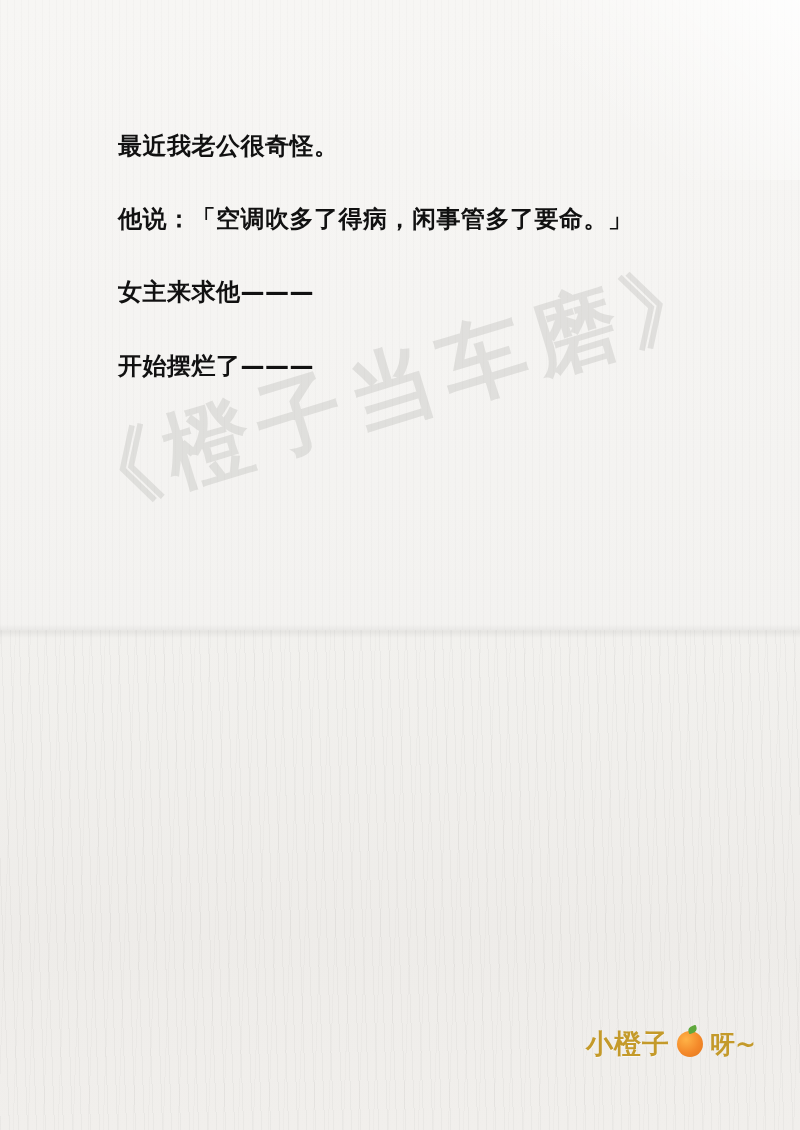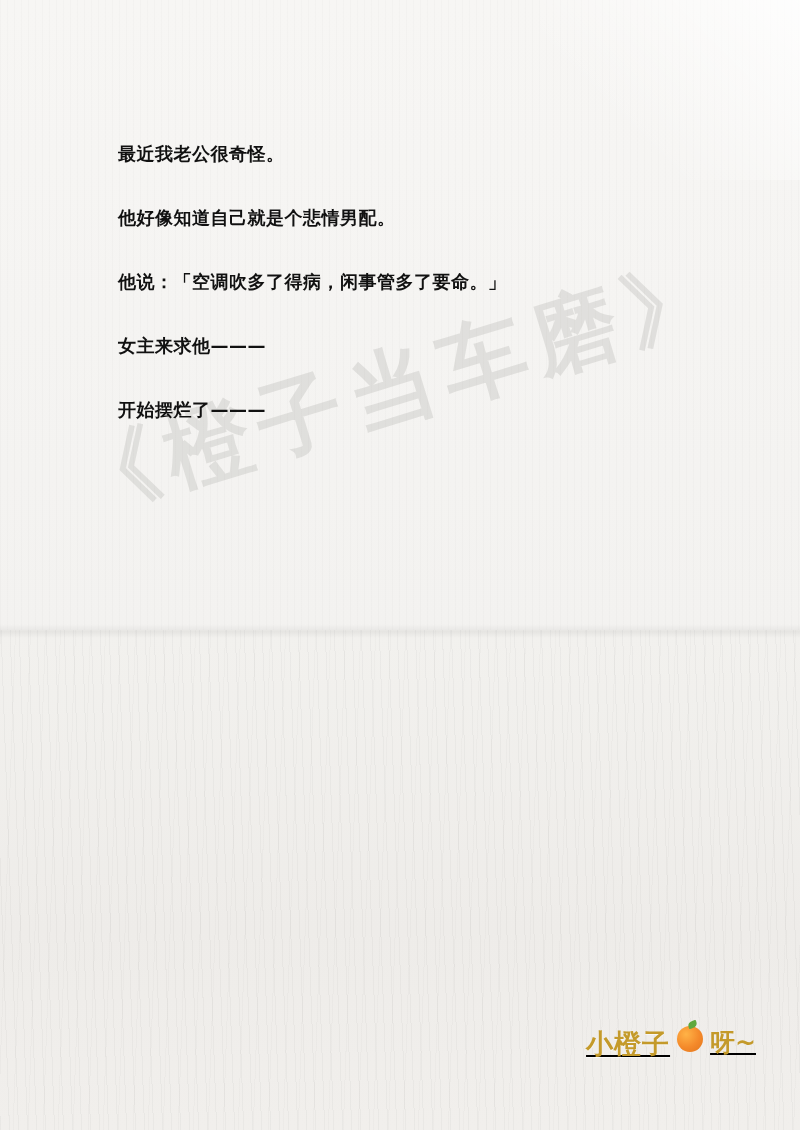--- a/index.html
+++ b/index.html
@@ -86,37 +86,37 @@
 
   
   .content {
     position: absolute;
     left: 118px;
     top: 128px;
     width: 575px;
   }
   .para {
     color: #111111;
-    font-size: 18px;
+    font-size: 24px;
     font-weight: 700;
     line-height: 1.55;
     letter-spacing: 0.5px;
-    margin: 12px 0 36px 0;
+    margin: 0 0 36px 0;
     font-family: "DejaVu Sans", "Liberation Sans", sans-serif;
   }
   .para:last-child { margin-bottom: 0; }
 
   
   .signature {
     position: absolute;
     right: 44px;
     bottom: 68px;
     display: flex;
+    align-items: center;
     gap: 4px;
-    text-decoration: underline;
   }
   .sig-text {
     font-size: 27px;
     font-weight: 700;
     color: #c49a2a;
     letter-spacing: 1px;
     font-family: "DejaVu Sans", "Liberation Sans", sans-serif;
     text-shadow: 0 1px 0 rgba(255,255,255,0.6);
   }
   .sig-orange {
@@ -151,21 +151,20 @@
 
   <div class="bg-top"></div>
   <div class="bg-bottom"></div>
   <div class="bg-seam"></div>
   <div class="bg-corner-tr"></div>
 
   <div class="watermark">《橙子当车磨》</div>
 
   <div class="content">
     <p class="para">最近我老公很奇怪。</p>
-    <p class="para">他好像知道自己就是个悲情男配。</p>
     <p class="para">他说：「空调吹多了得病，闲事管多了要命。」</p>
     <p class="para">女主来求他———</p>
     <p class="para">开始摆烂了———</p>
   </div>
 
   <div class="signature">
     <span class="sig-text">小橙子</span>
     <span class="sig-orange"></span>
     <span class="sig-tail">呀~</span>
   </div>

